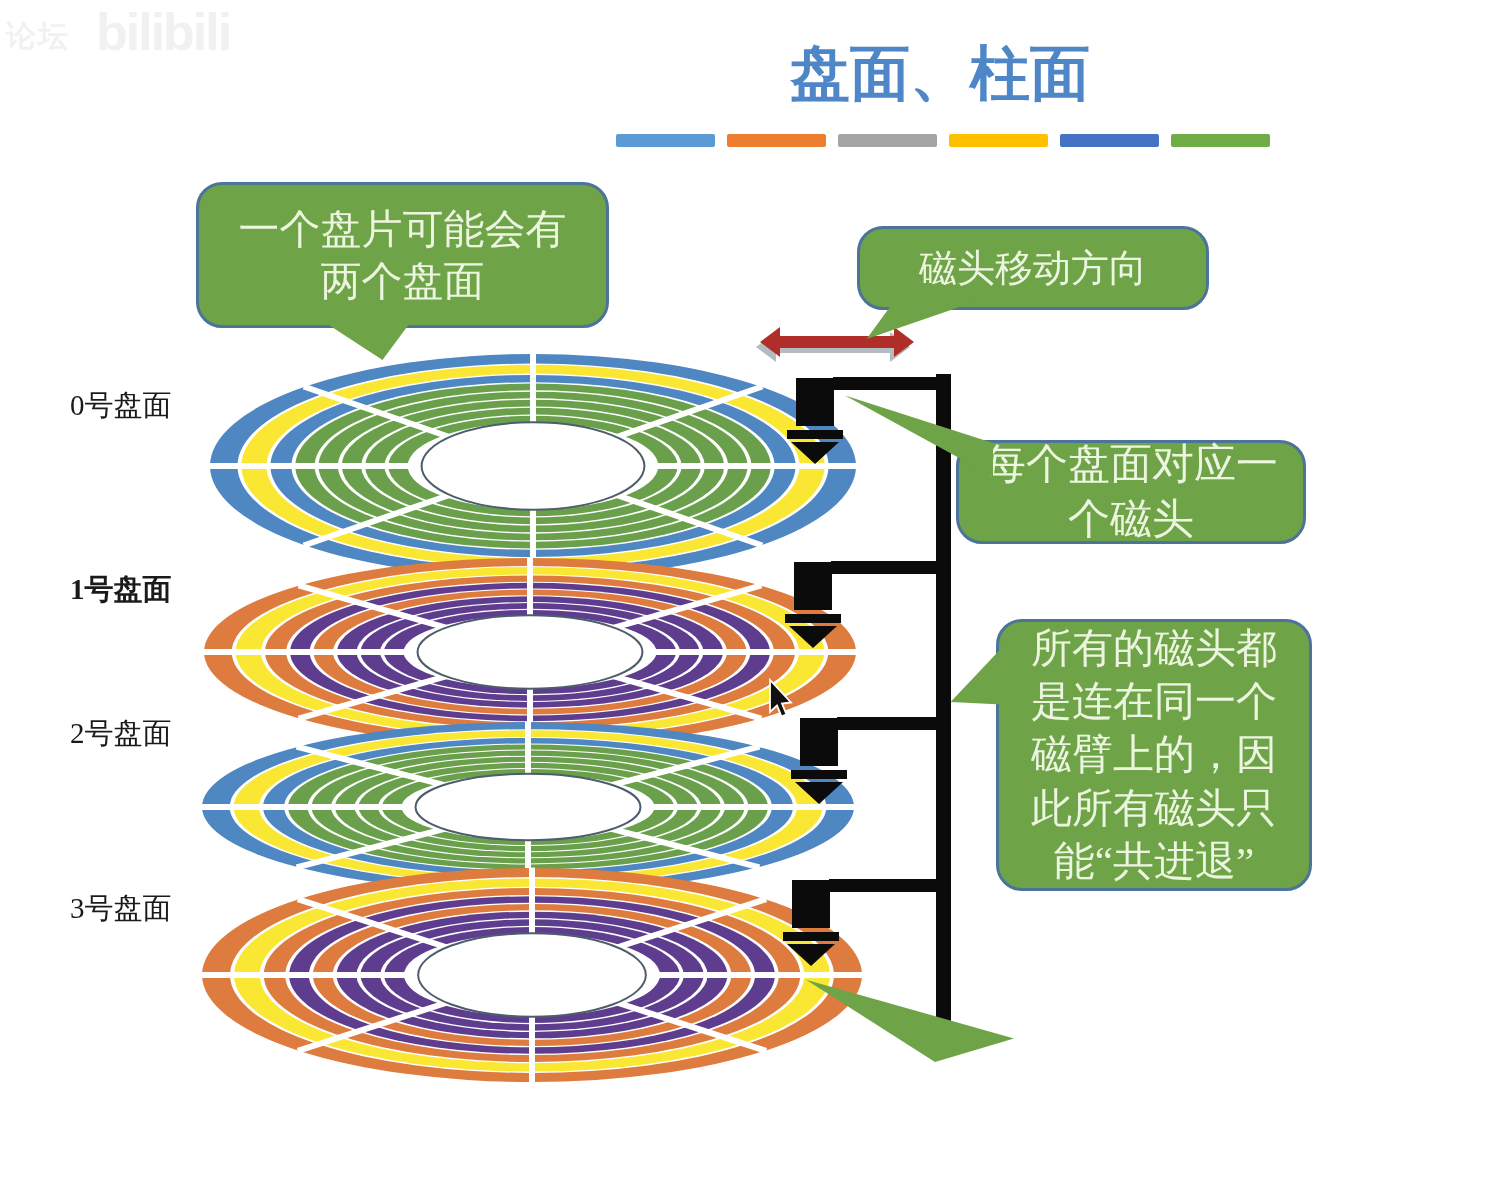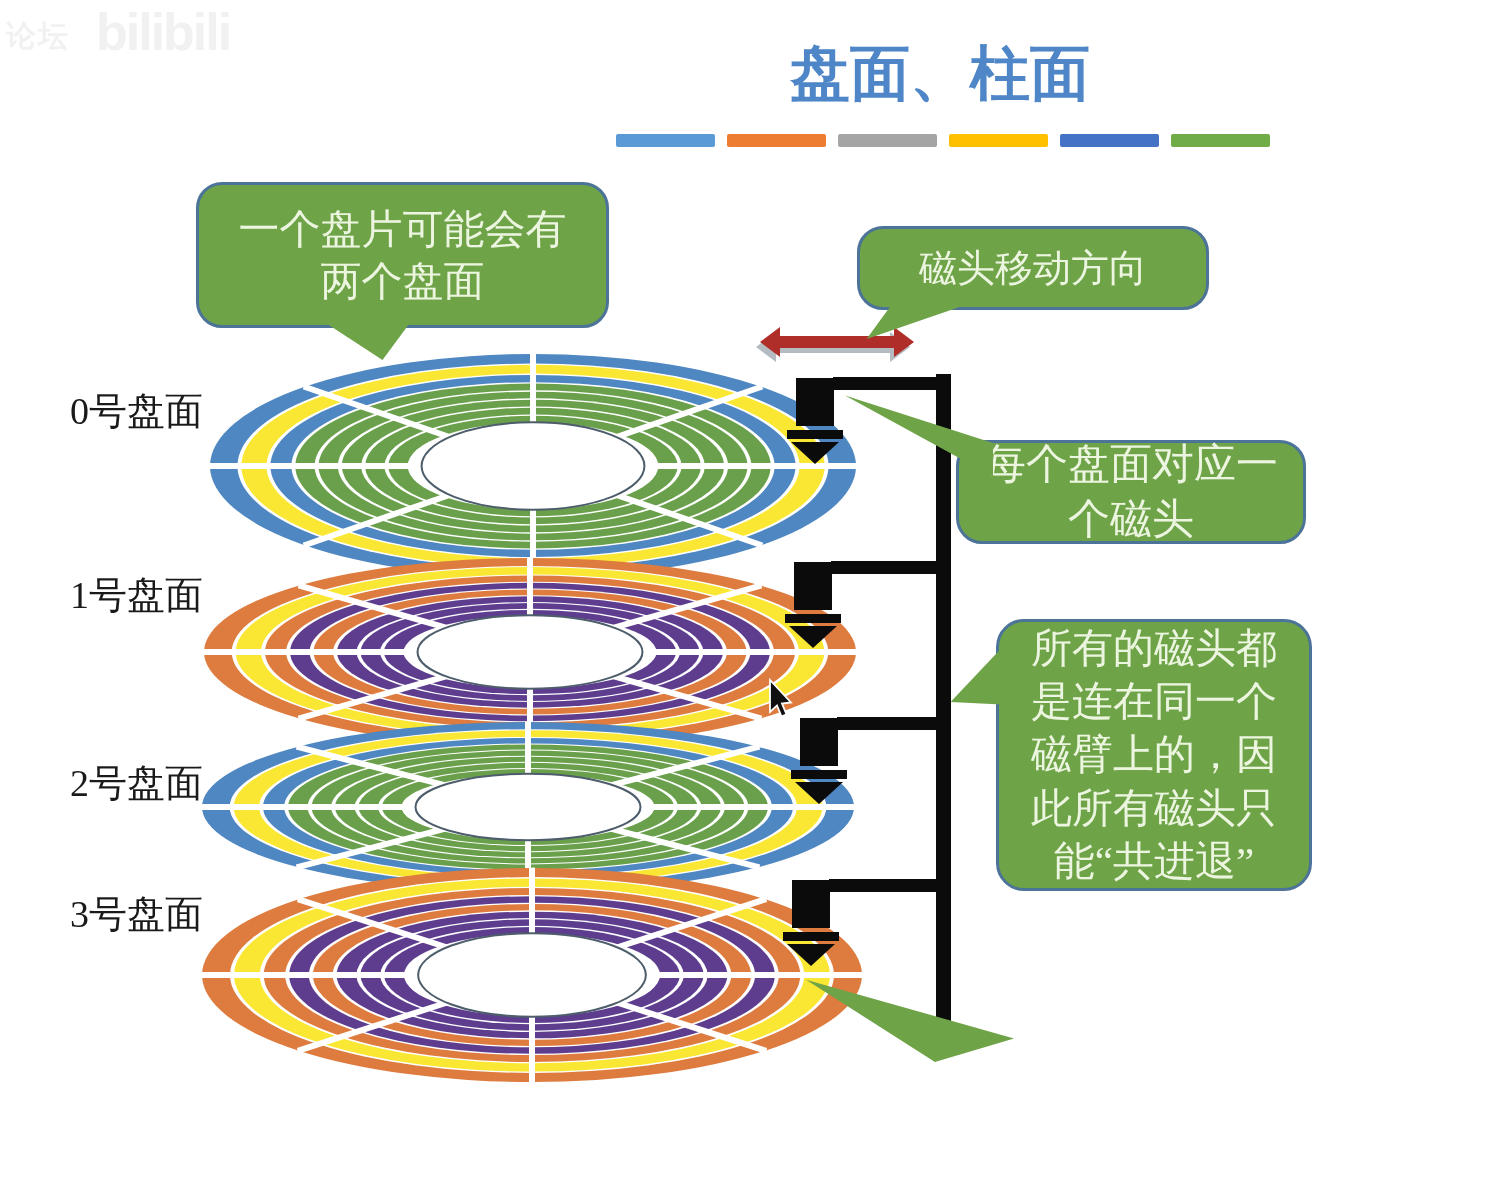--- a/index.html
+++ b/index.html
@@ -14,35 +14,35 @@
   .wm-brand{font-size:52px;font-weight:900;margin-left:26px;letter-spacing:-2px;
             font-family:"Liberation Sans",sans-serif;}
 
   
   .title{position:absolute;left:600px;top:34px;width:680px;margin:0;text-align:center;
          font-size:60px;font-weight:700;color:var(--title_blue);z-index:2;}
   .divider{position:absolute;left:616px;top:134px;display:flex;gap:12px;z-index:2;}
   .divider span{width:99px;height:13px;border-radius:2px;display:block;}
 
   
-  .disk-label{position:absolute;left:70px;font-size:38px;color:var(--label_black);z-index:2;}
+  .disk-label{position:absolute;left:70px;font-size:29px;color:var(--label_black);z-index:2;}
   #disk-label-0{top:386px;}
-  #disk-label-1{top:570px;}
-  #disk-label-2{top:758px;font-family:Liberation Serif, serif;}
+  #disk-label-1{top:570px;font-weight:bold;}
+  #disk-label-2{top:714px;font-family:Liberation Serif, serif;}
   #disk-label-3{top:889px;text-align:center;}
 
   
   .bubble{position:absolute;z-index:2;background:var(--bubble_green);
           border:3px solid var(--bubble_border);border-radius:26px;
           color:var(--bubble_text);text-align:center;white-space:pre-line;
           display:flex;align-items:center;justify-content:center;box-sizing:border-box;}
   #bubble-platter{left:196px;top:182px;width:413px;height:146px;font-size:41px;line-height:1.28;}
   #bubble-direction{left:857px;top:226px;width:352px;height:84px;font-size:38px;}
   #bubble-head{left:956px;top:440px;width:350px;height:104px;font-size:42px;line-height:1.3;}
-  #bubble-arm{left:996px;top:619px;width:316px;height:272px;font-size:41px;line-height:1.3;border-radius:28px;}
+  #bubble-arm{left:996px;top:619px;width:316px;height:272px;font-size:41px;line-height:1.3;}
   #bubble-cylinder{left:906px;top:1038px;width:452px;height:144px;font-size:43px;line-height:1.35;}
 
   
   .tail{position:absolute;background:var(--bubble_green);z-index:3;}
   #tail-platter{left:300px;top:316px;width:125px;height:44px;clip-path:polygon(12% 0,92% 0,66% 100%);}
   #tail-direction{left:862px;top:301px;width:115px;height:40px;clip-path:polygon(28% 0,100% 0,4% 95%);}
   #tail-head{left:845px;top:393px;width:148px;height:86px;clip-path:polygon(0 3%,100% 58%,100% 97%);}
   #tail-arm{left:948px;top:634px;width:64px;height:74px;clip-path:polygon(100% 4%,100% 96%,4% 92%);}
   #tail-cylinder{left:806px;top:978px;width:208px;height:84px;clip-path:polygon(0 2%,100% 72%,62% 100%);}
 

